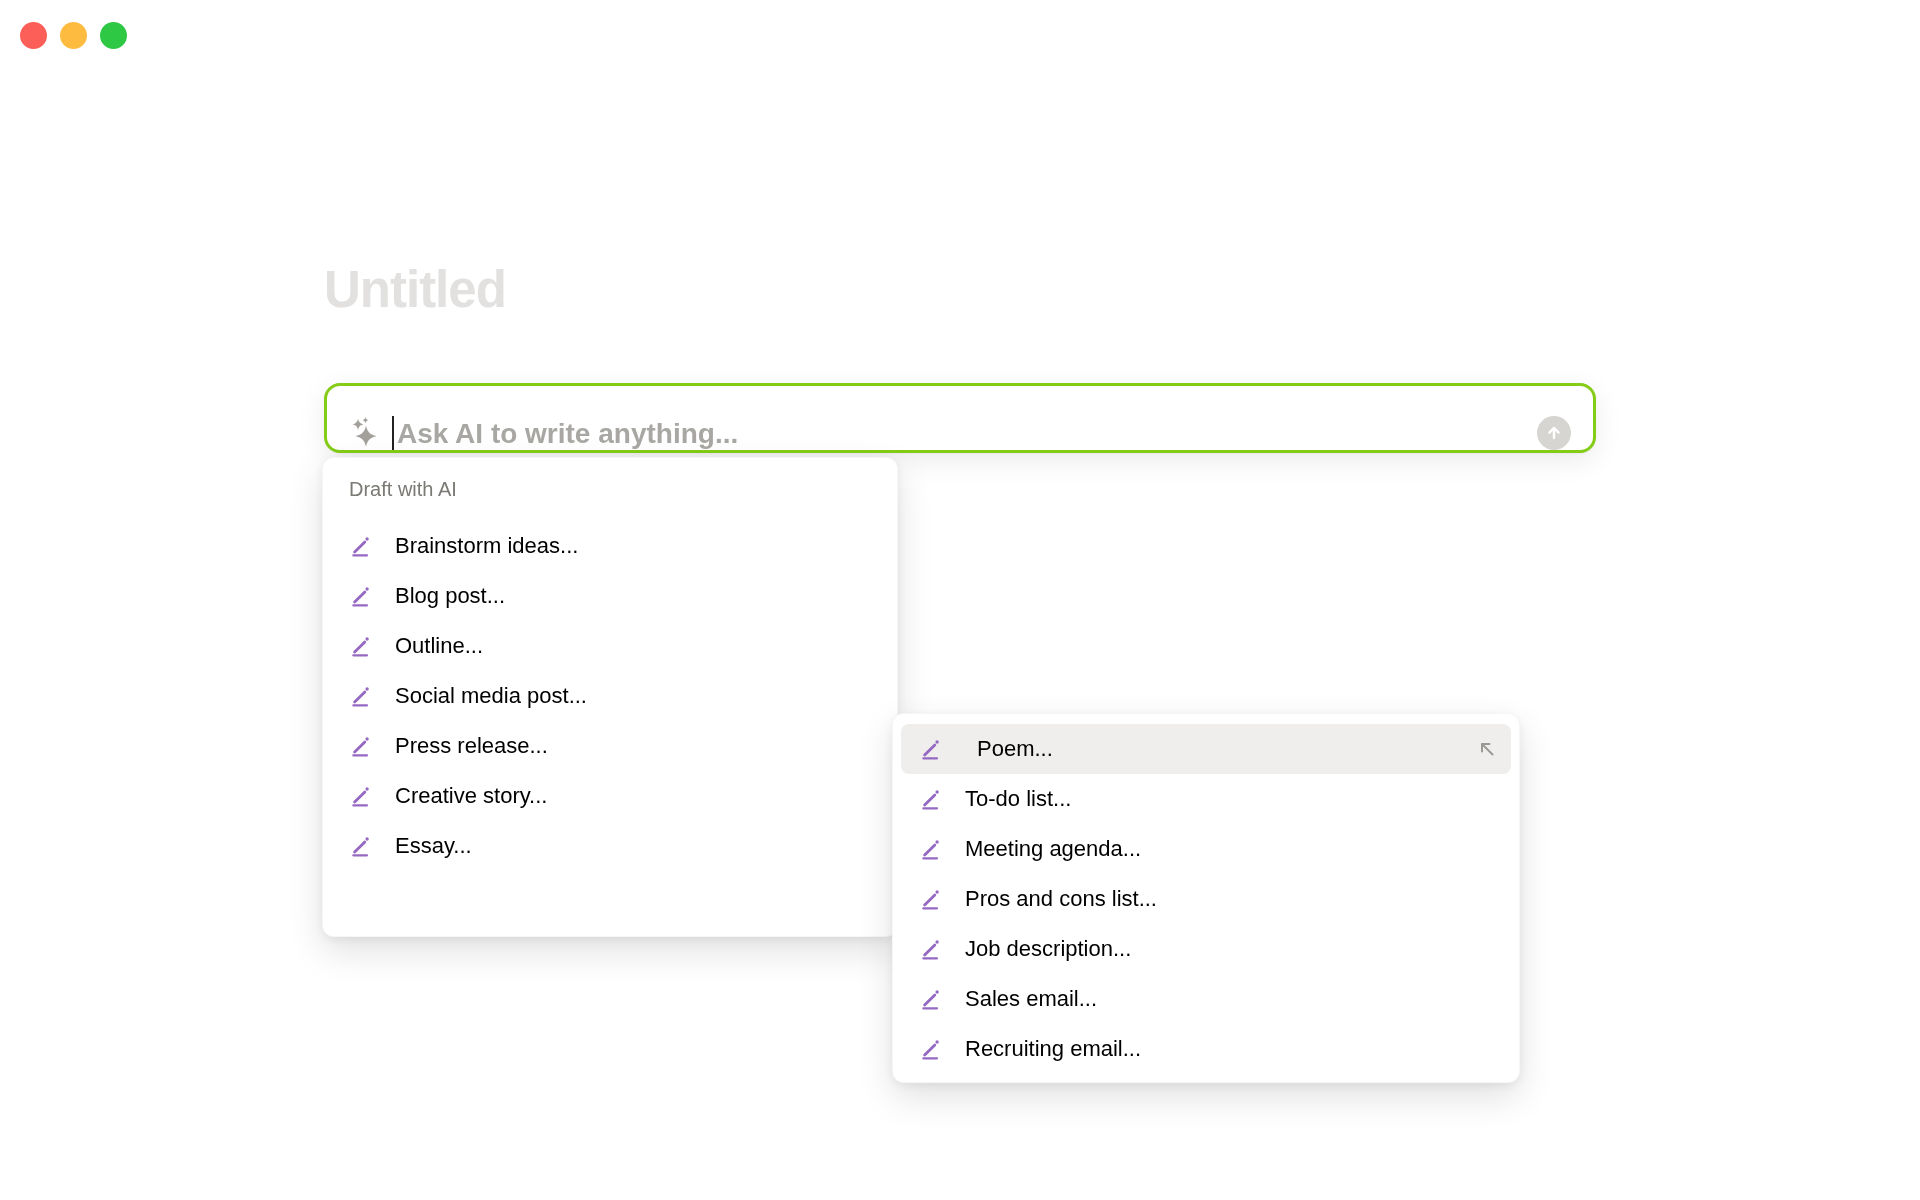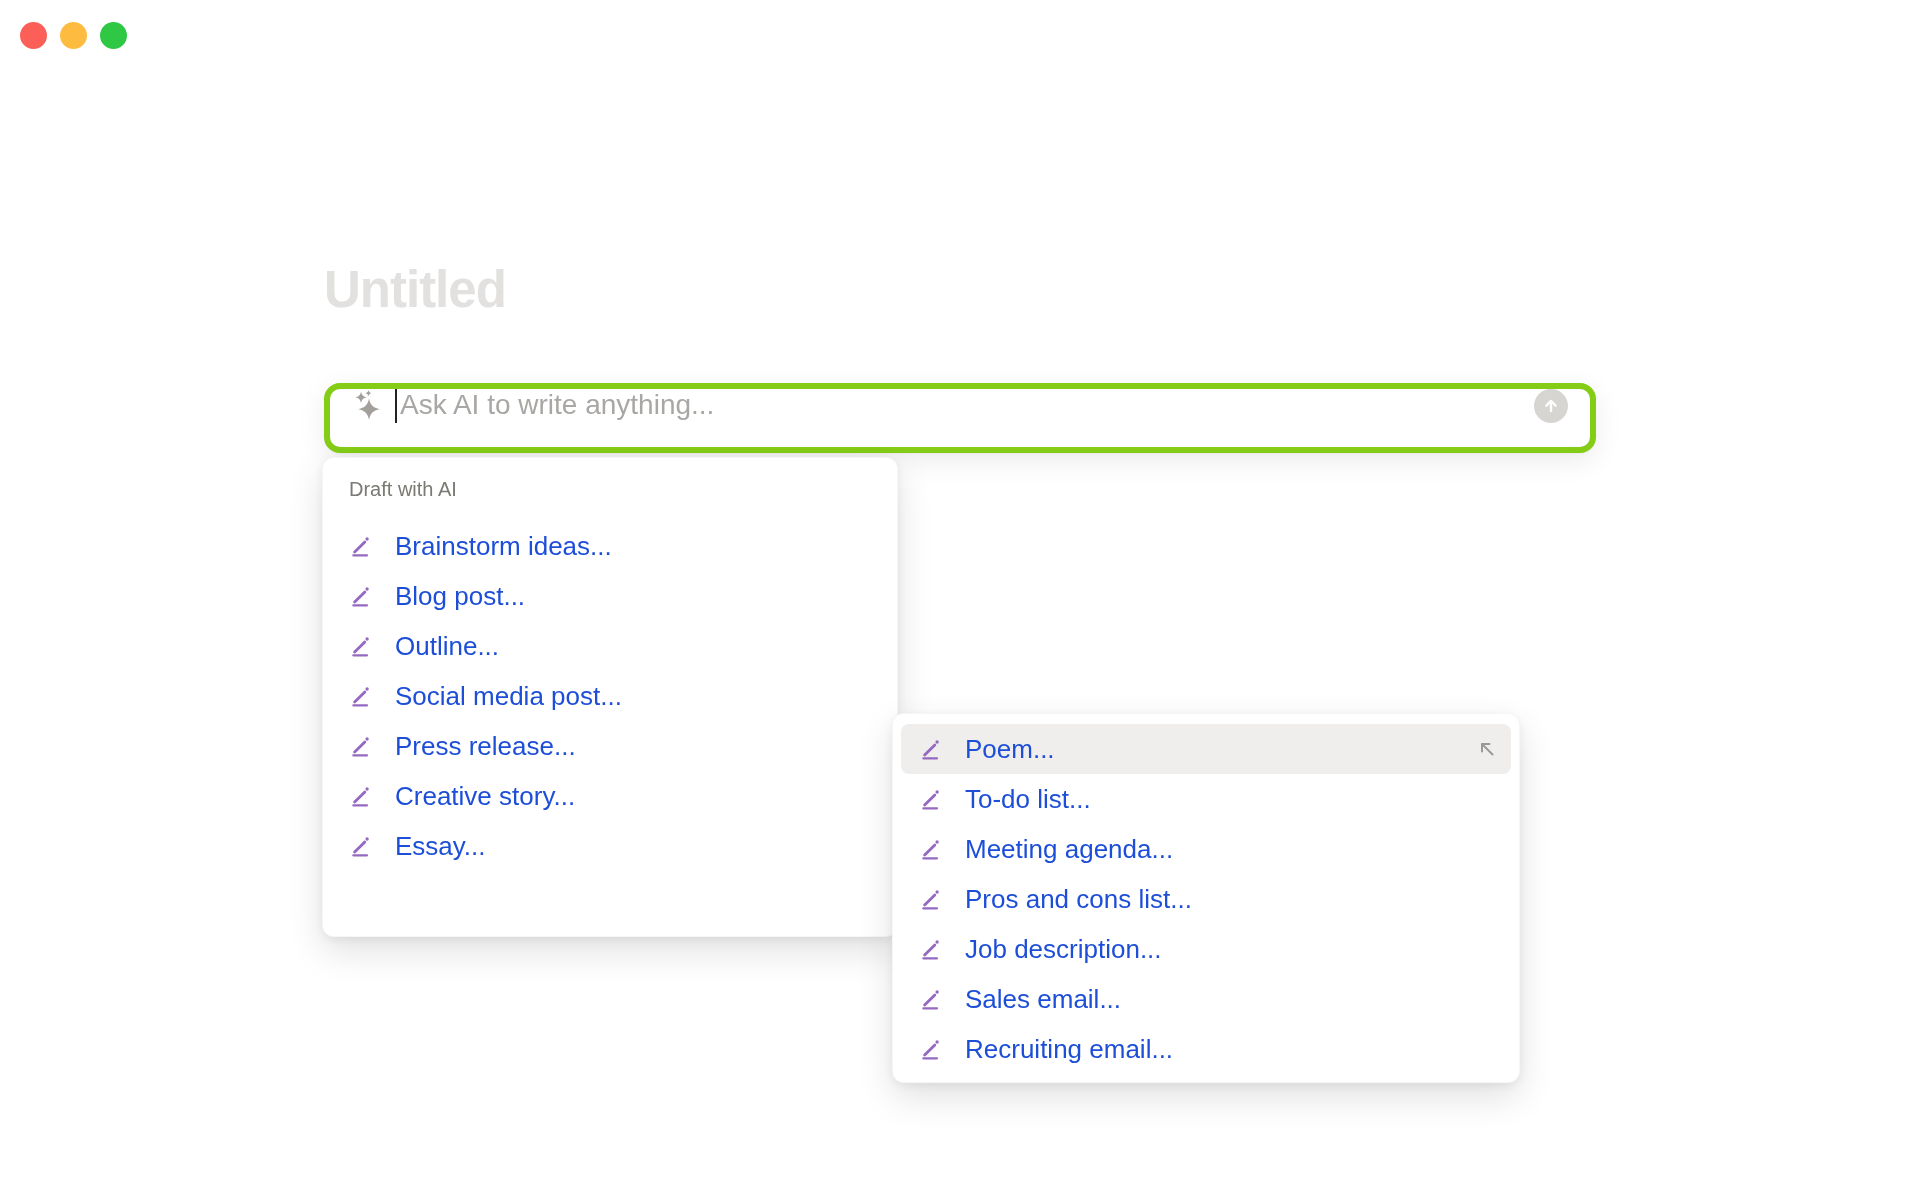--- a/index.html
+++ b/index.html
@@ -13,23 +13,23 @@
   .tl-close    { background: #FC5F57; }
   .tl-minimize { background: #FDBC40; }
   .tl-zoom     { background: #2EC845; }
 
   
   .page-title { position: absolute; left: 324px; top: 264px; font-size: 51px;
     font-weight: 700; letter-spacing: -1px; color: #E2E1DF; line-height: 1; }
 
   
   .ai-bar { position: absolute; left: 324px; top: 383px; width: 1272px; height: 70px;
-    background: #fff; border: 6px solid #84cc16; border-radius: 16px;
+    background: #fff; border: 3px solid #84cc16; border-radius: 16px;
     box-shadow: 0 1px 2px rgba(0,0,0,.04), 0 8px 28px rgba(0,0,0,.08);
-    display: flex; align-items: flex-start; padding: 0 22px; }
+    display: flex; align-items: flex-end; padding: 0 22px; font-weight: bold; }
   .ai-bar .sparkle { width: 34px; height: 34px; color: #A3A09B; flex: 0 0 auto; }
   .text-cursor { width: 2px; height: 34px; background: #222; margin: 0 1px 0 9px; flex: 0 0 auto; }
   .ai-placeholder { font-size: 28px; color: #A9A7A3; margin-left: 2px; flex: 1 1 auto;
     white-space: nowrap; overflow: hidden; }
   .send-btn { width: 34px; height: 34px; border-radius: 50%; background: #D7D5D2; border: none;
     display: flex; align-items: center; justify-content: center; cursor: pointer; flex: 0 0 auto; }
   .send-btn svg { width: 22px; height: 22px; color: #fff; }
 
   
   .panel { position: absolute; background: #fff; border-radius: 12px;
@@ -38,27 +38,27 @@
   .panel-draft { left: 322px; top: 457px; width: 576px; height: 480px; padding-top: 16px; }
   .panel-sub   { left: 892px; top: 713px; width: 628px; height: 370px; padding: 10px 0; }
 
   .menu-header { height: 30px; line-height: 30px; padding: 0 26px; font-size: 20px;
     font-weight: 500; color: #7B7974; }
   .menu-list { margin-top: 17px; }
 
   .menu-item { height: 50px; display: flex; align-items: center; padding: 0 20px 0 26px;
     cursor: pointer; }
   .menu-item.inset { margin: 0 8px; padding: 0 12px 0 18px; border-radius: 8px; }
-  .menu-item.highlighted { background: #EFEEEC; }
+  .menu-item.highlighted { background: #EFEEEC; gap: 12px; }
   .item-icon { width: 26px; height: 26px; flex: 0 0 auto; display: flex;
     align-items: center; justify-content: center; }
   .item-icon svg { width: 26px; height: 26px; }
   .icon-purple { color: #9568C2; }
   .icon-gray   { color: #A3A09C; }
-  .item-label { margin-left: 20px; font-size: 26px; color: #1d4ed8; white-space: nowrap; }
+  .item-label { margin-left: 20px; font-size: 22px; color: #000000; white-space: nowrap; }
   .trailing { margin-left: auto; width: 24px; height: 24px; color: #9B9995; flex: 0 0 auto; }
   .trailing svg { width: 24px; height: 24px; }
 
   .hidden-defs { position: absolute; width: 0; height: 0; overflow: hidden; }
 </style>
 </head>
 <body>
 
 <svg class="hidden-defs" aria-hidden="true">
   <defs>

